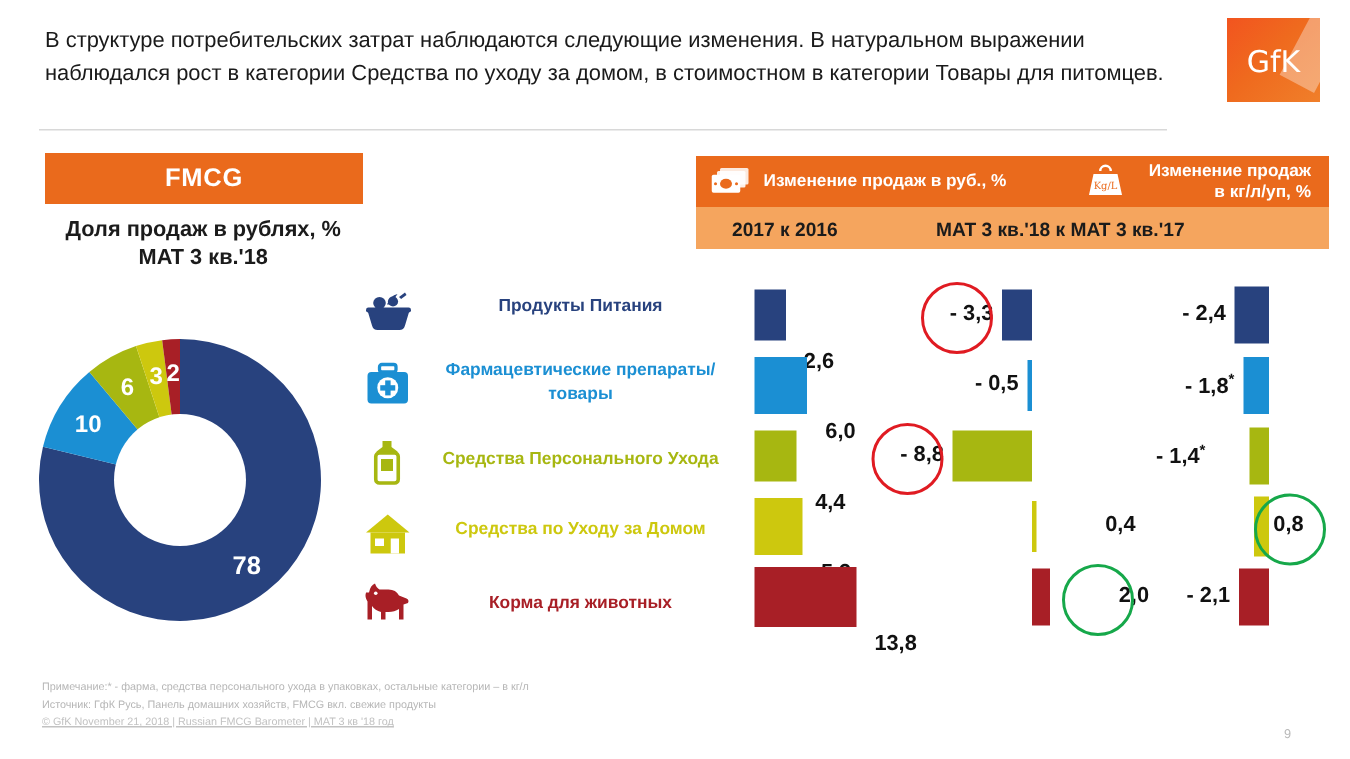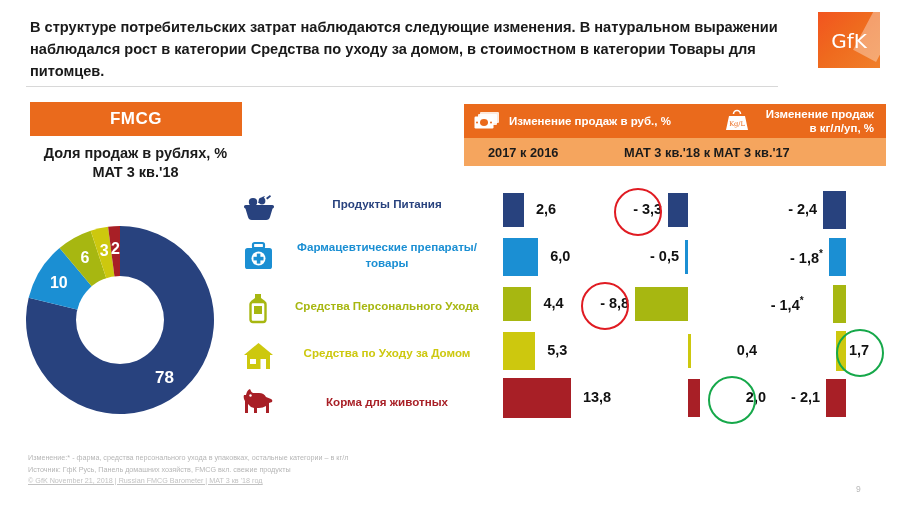--- a/index.html
+++ b/index.html
@@ -6,21 +6,21 @@
   body{
     width:900px;height:506px;background:#ffffff;
     font-family:"Liberation Sans","DejaVu Sans",sans-serif;
     overflow:hidden;position:relative;
   }
   .slide{position:relative;width:900px;height:506px;}
 
   
   .headline{
     position:absolute;left:30px;top:16px;width:760px;
-    font-size:14.6px;line-height:22px;color:#1a1a1a;font-weight:700;
+    font-size:14.6px;line-height:22px;color:#1a1a1a;font-weight:400;
   }
   .logo{
     position:absolute;left:818px;top:12px;width:62px;height:56px;
     background:linear-gradient(135deg,#f2541f 0%,#ef6a1e 45%,#f07f2a 100%);
     display:flex;align-items:center;justify-content:center;
     overflow:hidden;
   }
   .logo .lg-text{
     color:#ffffff;font-size:20px;font-weight:400;letter-spacing:0px;
     font-family:"DejaVu Sans",sans-serif;position:relative;z-index:2;
@@ -83,20 +83,21 @@
   
   .rows{position:absolute;left:0;top:186px;width:900px;}
   .row{position:relative;height:47px;}
 
   
   .c1{position:absolute;left:503px;top:0;height:47px;}
   .c1 .bar{position:absolute;left:0;}
   .c1 .val{
     position:absolute;font-size:14.5px;font-weight:bold;color:#111;
     white-space:nowrap;
+    margin-top:32px;
   }
   .c2 .bar{position:absolute;}
   .c2 .val{
     position:absolute;font-size:14.5px;font-weight:bold;color:#111;white-space:nowrap;
   }
 
   
   .c3 .bar{position:absolute;}
   .c3 .val{
     position:absolute;font-size:14.5px;font-weight:bold;color:#111;white-space:nowrap;
@@ -307,40 +308,40 @@
           <div class="bar" style="top:4.5px;width:32.260000000000005px;height:38px;background:#cdc80e"></div>
           <div class="val" style="left:44.260000000000005px;top:14.5px">5,3</div>
         </div>
         <div class="c2">
           <div class="bar" style="left:688px;top:6.5px;width:3px;height:34px;background:#cdc80e"></div>
           <div class="val" style="left:703px;top:14.5px;width:54px;text-align:right">0,4</div>
         </div>
         <div class="c3">
           <div class="bar" style="left:835.55px;top:3.5px;width:10.450000000000001px;height:40px;background:#cdc80e"></div>
           <div class="circ green" style="left: 836px; top: 1.5px; width: 44px; height: 44px; position: absolute;"></div>
-          <div class="val" style="left: 848px; top: 14.5px; width: 22px; text-align: center;">1,7</div>
+          <div class="val" style="left: 848px; top: 14.5px; width: 22px; text-align: center;">0,8</div>
         </div>
       </div>
       <div class="row" style="height: 47px;">
         <div class="c1">
           <div class="bar" style="top:3.5px;width:67.96000000000001px;height:40px;background:#a81f26"></div>
           <div class="val" style="left:79.96000000000001px;top:14.5px">13,8</div>
         </div>
         <div class="c2">
           <div class="bar" style="left:688px;top:4.5px;width:12px;height:38px;background:#a81f26"></div>
           <div class="val" style="left:712px;top:14.5px;width:54px;text-align:right">2,0</div>
           <div class="circ green" style="left: 708px; top: 1.5px; width: 44px; height: 44px; position: absolute;"></div>
         </div>
         <div class="c3">
           <div class="bar" style="left:826.05px;top:4.5px;width:19.95px;height:38px;background:#a81f26"></div>
           <div class="val" style="left:764.05px;top:14.5px;width:56px;text-align:right">- 2,1</div>
         </div>
       </div>
     </div>
 
   <div class="foot">
-    <div>Изменение:* - фарма, средства персонального ухода в упаковках, остальные категории – в кг/л</div>
+    <div>Примечание:* - фарма, средства персонального ухода в упаковках, остальные категории – в кг/л</div>
     <div>Источник: ГфК Русь, Панель домашних хозяйств, FMCG вкл. свежие продукты</div>
     <div class="l3">© GfK November 21, 2018 |  Russian FMCG Barometer | MAT 3 кв '18 год</div>
   </div>
   <div class="pageno">9</div>
 
 </div>
 
 </body></html>

